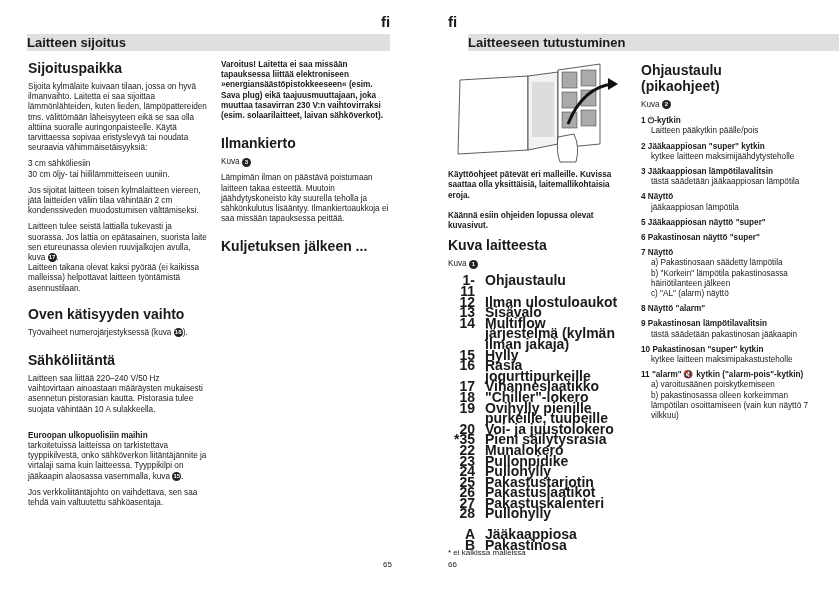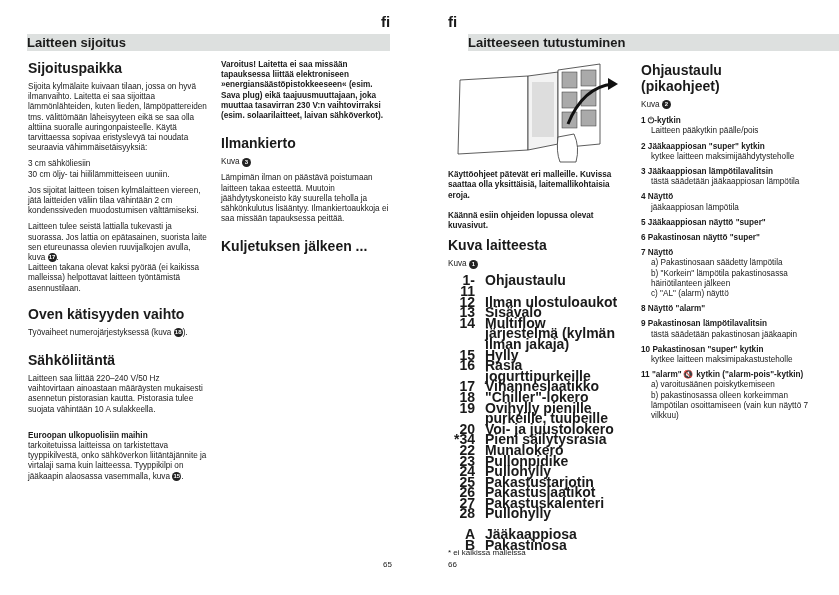--- a/index.html
+++ b/index.html
@@ -36,20 +36,21 @@
   <p>Sijoita kylmälaite kuivaan tilaan, jossa on hyvä ilmanvaihto. Laitetta ei saa sijoittaa lämmönlähteiden, kuten lieden, lämpöpattereiden tms. välittömään läheisyyteen eikä se saa olla alttiina suoralle auringonpaisteelle. Käytä tarvittaessa sopivaa eristyslevyä tai noudata seuraavia vähimmäisetäisyyksiä:</p>
   <p><span>3 cm sähköliesiin</span><br><span>30 cm öljy- tai hiililämmitteiseen uuniin.</span></p>
   <p>Jos sijoitat laitteen toisen kylmälaitteen viereen, jätä laitteiden väliin tilaa vähintään 2 cm kondenssiveden muodostumisen välttämiseksi.</p>
   <p style="margin-bottom:0"><span>Laitteen tulee seistä lattialla tukevasti ja suorassa. Jos lattia on epätasainen, suorista laite sen etureunassa olevien ruuvijalkojen avulla, kuva</span> <span class="badge">17</span>.</p>
   <p style="margin-bottom:12px">Laitteen takana olevat kaksi pyörää (ei kaikissa malleissa) helpottavat laitteen työntämistä asennustilaan.</p>
   <h2>Oven kätisyyden vaihto</h2>
   <p style="margin-bottom:14px"><span>Työvaiheet numerojärjestyksessä (kuva</span> <span class="badge">18</span><span>).</span></p>
   <h2>Sähköliitäntä</h2>
   <p style="margin-bottom:16px">Laitteen saa liittää 220–240 V/50 Hz vaihtovirtaan ainoastaan määräysten mukaisesti asennetun pistorasian kautta. Pistorasia tulee suojata vähintään 10 A sulakkeella.</p>
   <p><span class="b">Euroopan ulkopuolisiin maihin</span><br><span>tarkoitetuissa laitteissa on tarkistettava tyyppikilvestä, onko sähköverkon liitäntäjännite ja virtalaji sama kuin laitteessa. Tyyppikilpi on jääkaapin alaosassa vasemmalla, kuva</span> <span class="badge">15</span>.</p>
+  <p>Jos verkkoliitäntäjohto on vaihdettava, sen saa tehdä vain valtuutettu sähköasentaja.</p>
 </div>
 <div class="pagenum" style="left:383px;">65</div>
 
 <div class="col" style="left:221px; width:172px;">
   <p class="b" style="margin-bottom:14px">Varoitus! Laitetta ei saa missään tapauksessa liittää elektroniseen »energiansäästöpistokkeeseen« (esim. Sava plug) eikä taajuusmuuttajaan, joka muuttaa tasavirran 230 V:n vaihtovirraksi (esim. solaarilaitteet, laivan sähköverkot).</p>
   <h2>Ilmankierto</h2>
   <p><span>Kuva</span> <span class="badge">3</span></p>
   <p style="margin-bottom:14px">Lämpimän ilman on päästävä poistumaan laitteen takaa esteettä. Muutoin jäähdytyskoneisto käy suurella teholla ja sähkönkulutus lisääntyy. Ilmankiertoaukkoja ei saa missään tapauksessa peittää.</p>
   <h2>Kuljetuksen jälkeen ...</h2>
 </div>
@@ -109,21 +110,21 @@
       </div>
       <div class="row">
         <span class="num">19</span>
         <span>Ovihylly pienille purkeille, tuubeille</span>
       </div>
       <div class="row">
         <span class="num">20</span>
         <span>Voi- ja juustolokero</span>
       </div>
       <div class="row">
-        <span class="num">*34</span>
+        <span class="num">*35</span>
         <span>Pieni säilytysrasia</span>
       </div>
       <div class="row">
         <span class="num">22</span>
         <span>Munalokero</span>
       </div>
       <div class="row">
         <span class="num">23</span>
         <span>Pullonpidike</span>
       </div>

